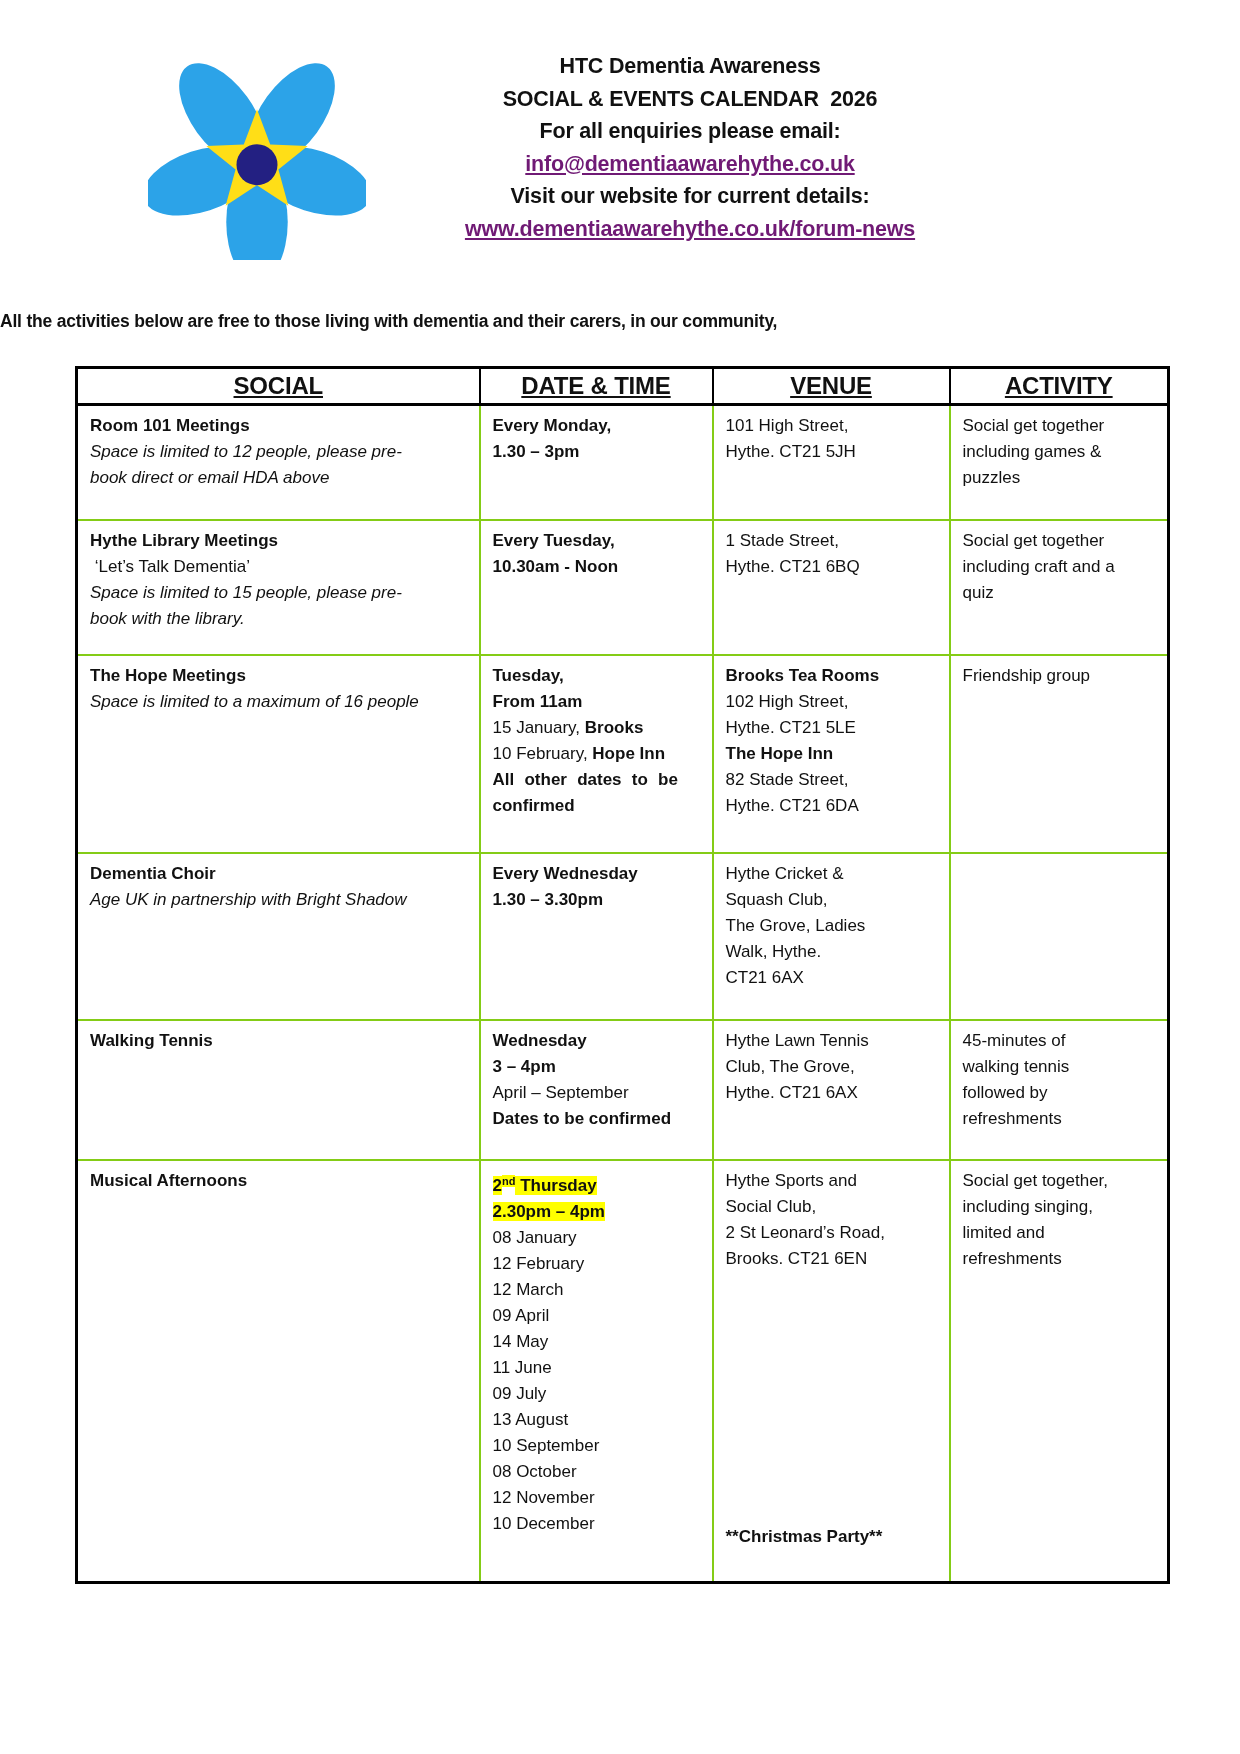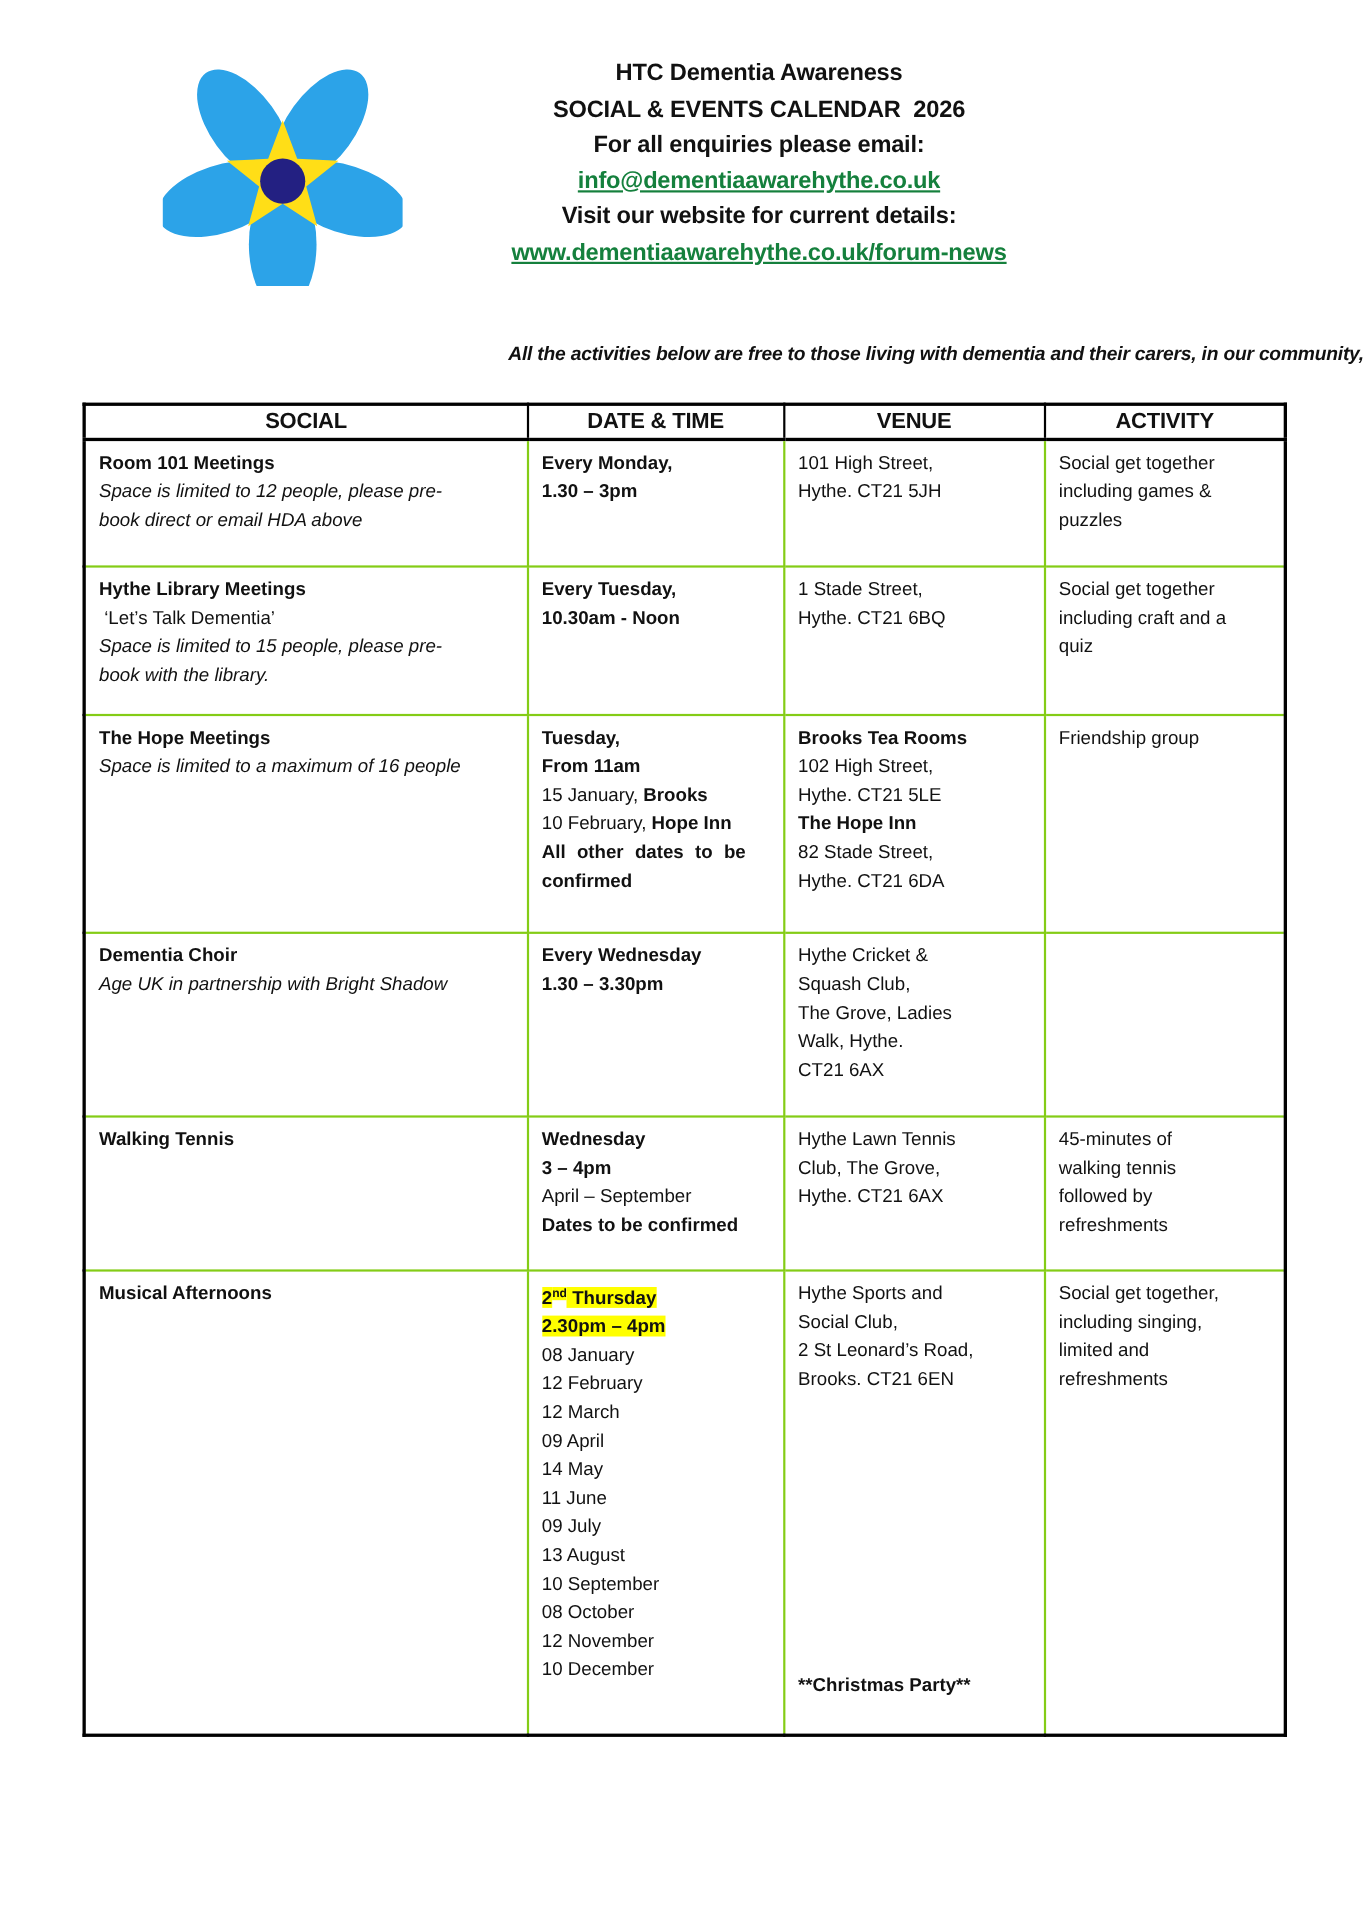--- a/index.html
+++ b/index.html
@@ -5,36 +5,36 @@
   html,body{margin:0;padding:0;background:#fff;}
   .page{
     position:relative;width:1240px;height:1754px;background:#ffffff;
     font-family:"Liberation Sans",sans-serif;color:#111;overflow:hidden;
   }
   
   .header-area{position:relative;height:292px;}
   .logo{position:absolute;left:148px;top:55px;width:218px;height:205px;}
   .header-text{position:absolute;left:340px;top:50px;width:700px;text-align:center;}
   .hdr-line{font-weight:bold;font-size:21.5px;line-height:32.5px;white-space:pre-wrap;letter-spacing:-0.2px;}
-  .link{color:#15803d;text-decoration:underline;cursor:pointer;}
+  .link{color:#701a75;text-decoration:underline;cursor:pointer;}
   
   .banner{
     display:table;margin:6px auto 0 auto;background:#FFFF00;color:#000;
     font-weight:bold;font-size:18px;line-height:24px;padding:4px 10px;letter-spacing:-0.2px;
   }
-  .intro{margin-top:16px;text-align:right;font-weight:bold;font-style:italic;
+  .intro{margin-top:16px;text-align:left;font-weight:bold;
     font-size:17.5px;line-height:26px;letter-spacing:-0.2px;}
   
   table.events{
     border-collapse:collapse;table-layout:fixed;width:1092px;
     margin:32px 0 0 75px;border:3px solid #000;
   }
   table.events th{
     border:2px solid #000;border-bottom:3px solid #000;
-    font-size:20px;font-weight:bold;text-align:center;padding:3px 0;letter-spacing:-0.2px;
+    font-size:24px;font-weight:bold;text-align:center;padding:3px 0;letter-spacing:-0.2px;text-decoration:underline;
   }
   table.events td{
     border:2px solid #84cc16;vertical-align:top;
     padding:7px 8px 6px 12px;font-size:17px;line-height:26px;
   }
   .line{white-space:pre-wrap;}
   .b{font-weight:bold;}
   .i{font-style:italic;}
   .hl{background:#FFFF00;}
   .sup{vertical-align:super;font-size:11px;}

